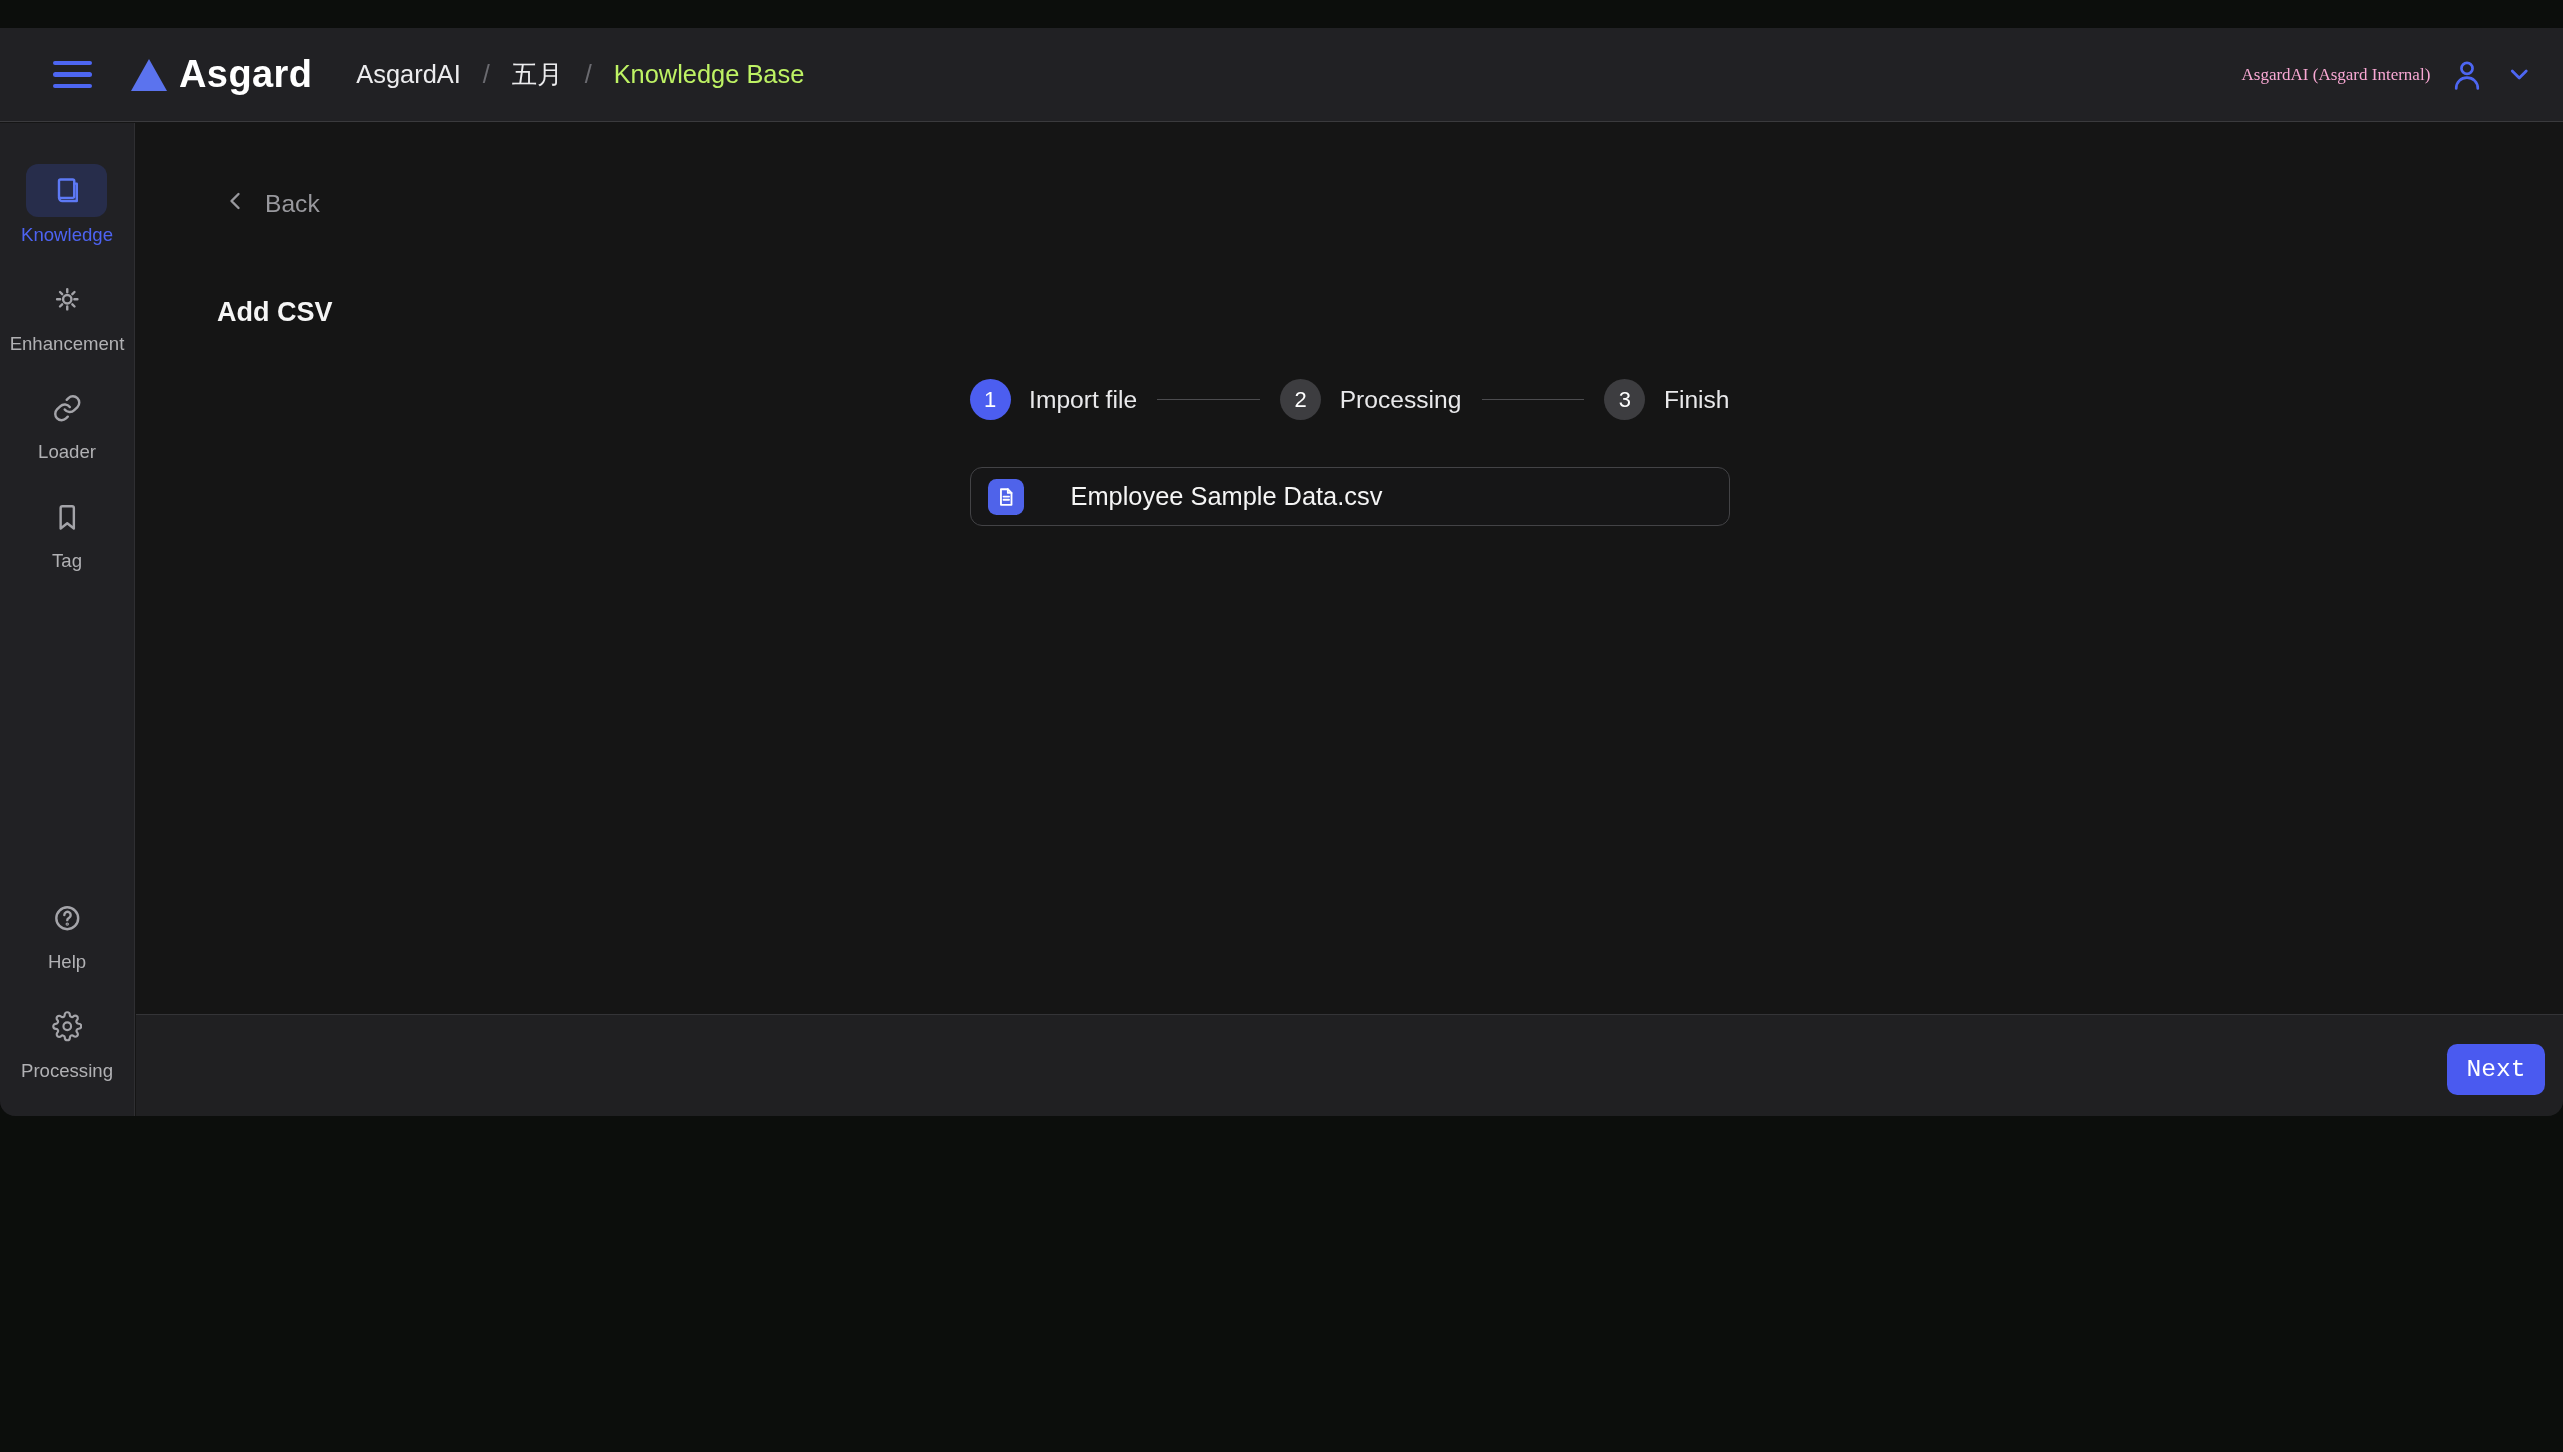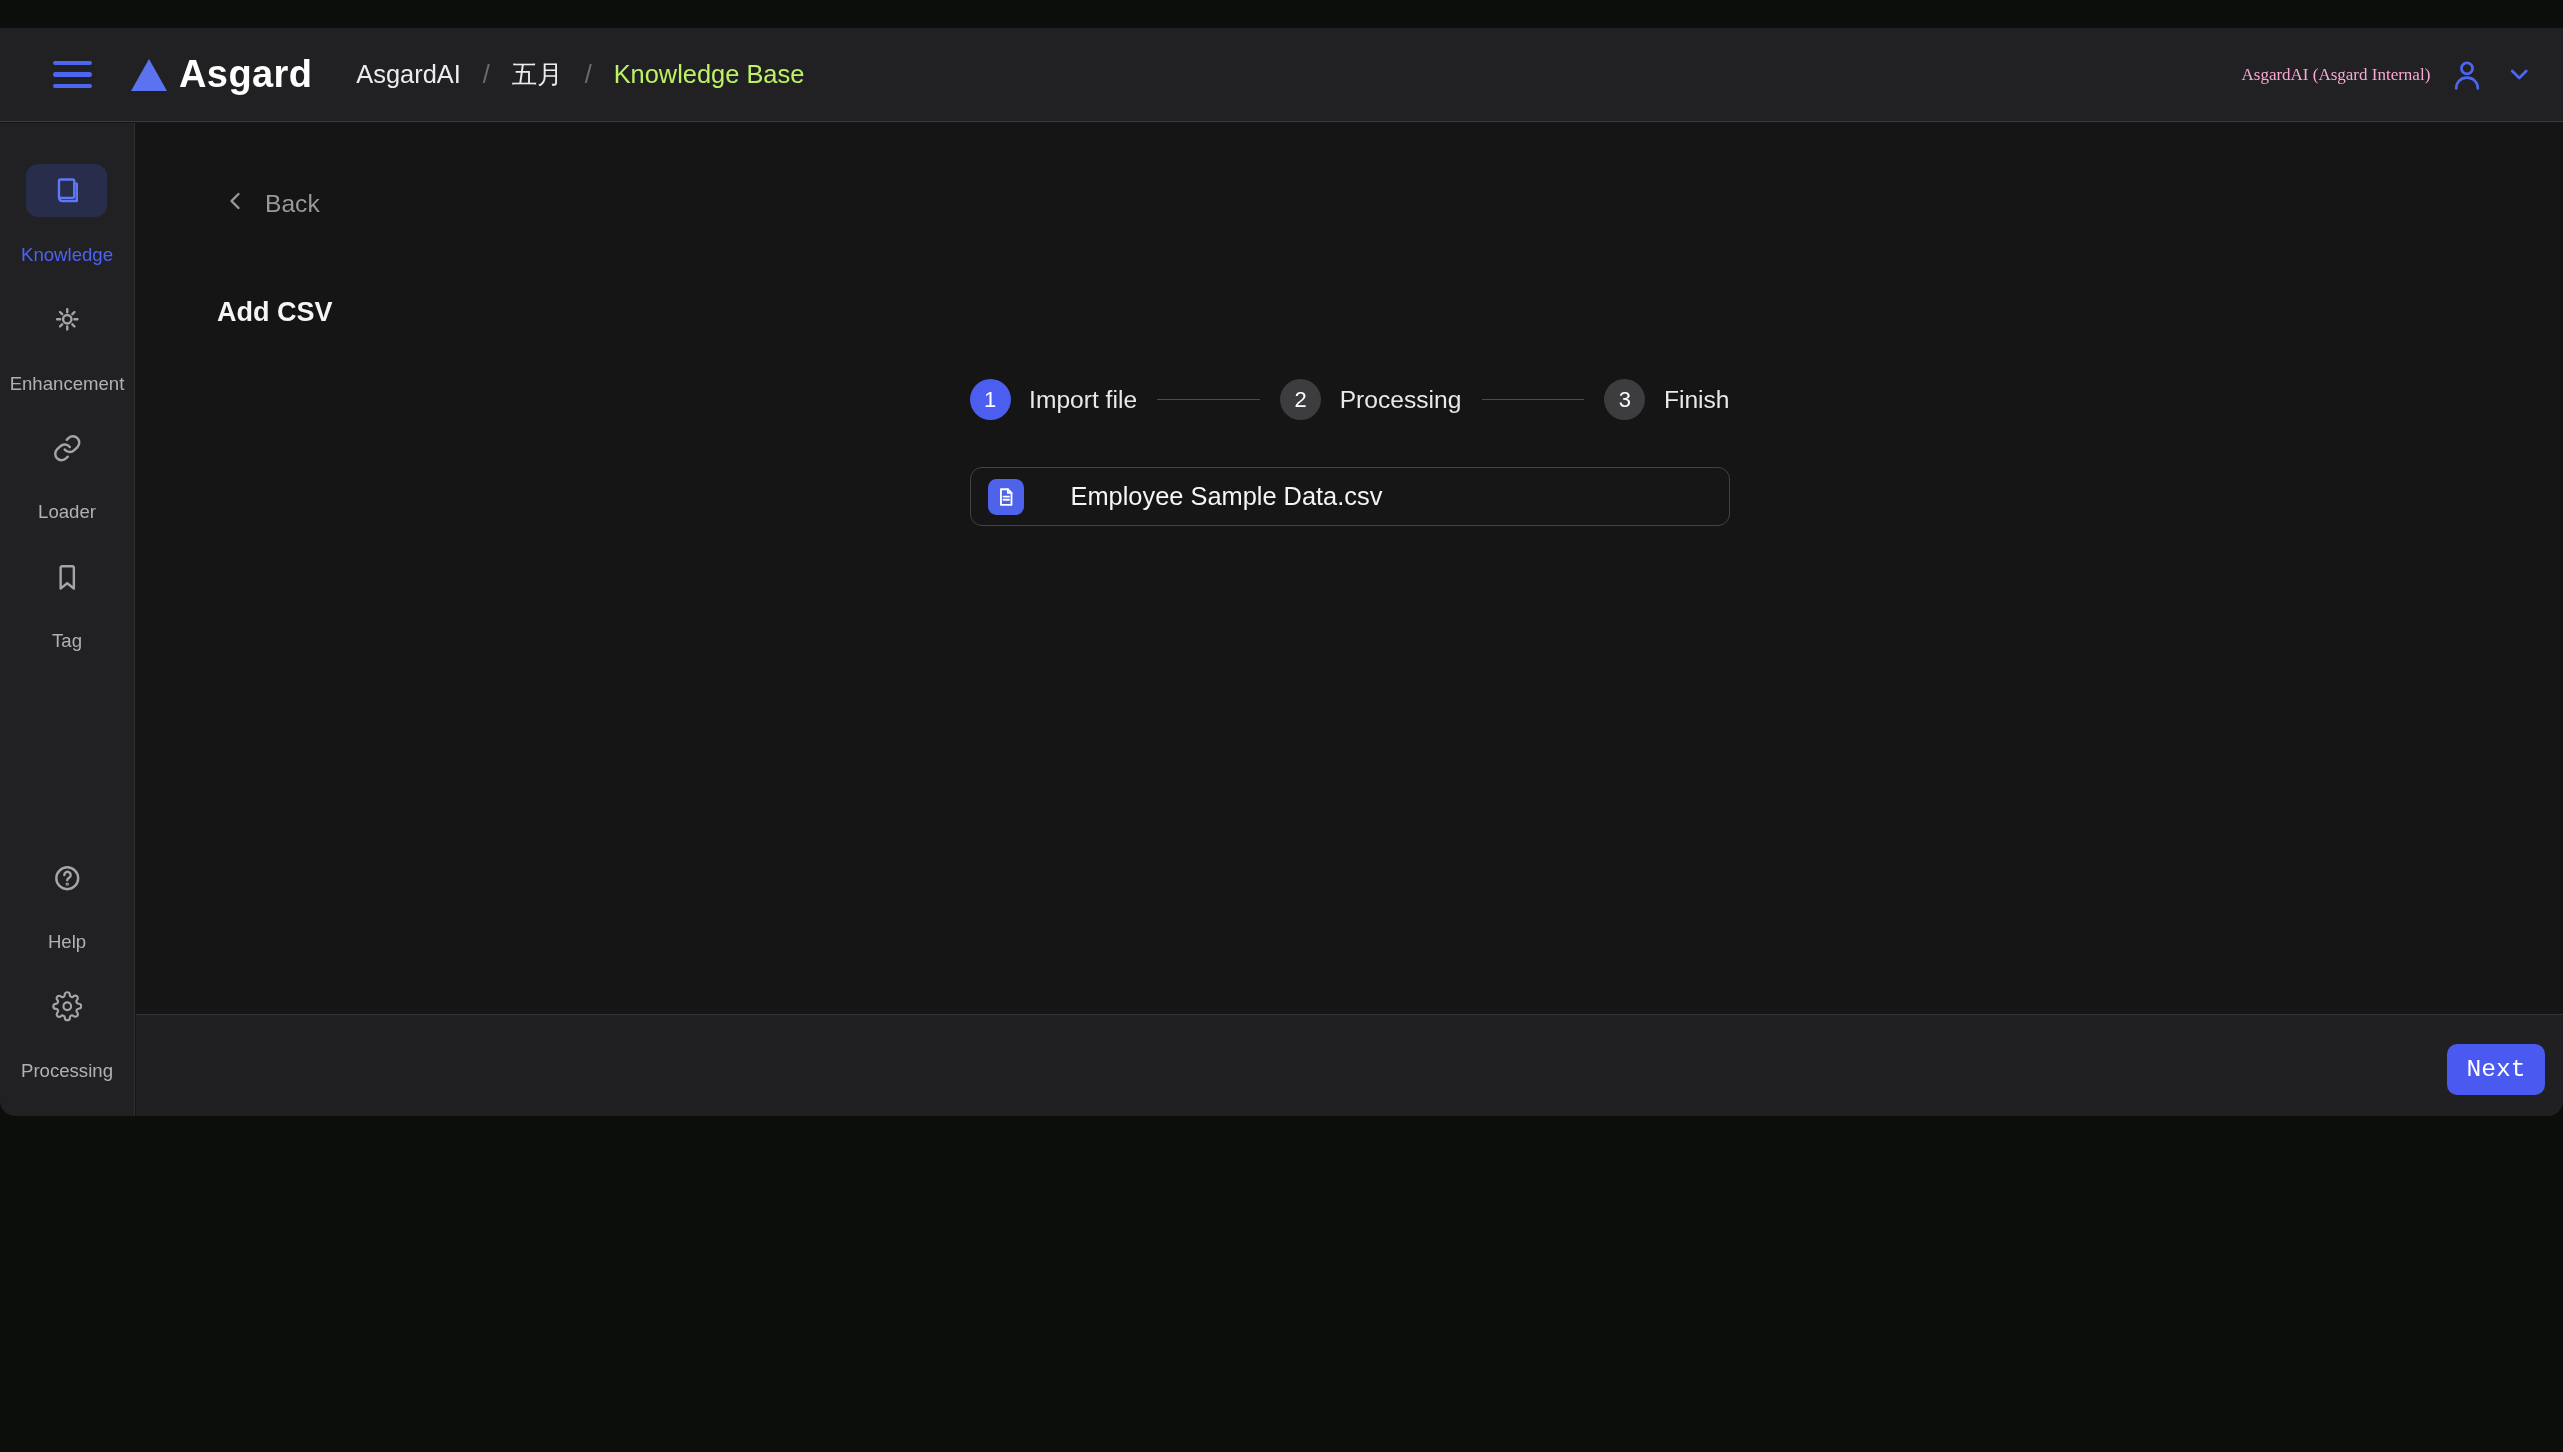--- a/index.html
+++ b/index.html
@@ -46,21 +46,21 @@
   .account svg { display: block; }
 
   
   .sidebar {
     position: absolute; top: 95px; left: 0; bottom: 0; width: 135px;
     background: #212124;
     border-right: 0.8px solid #2f2f32;
     display: flex; flex-direction: column; align-items: center;
     padding: 41px 0 34px 0;
   }
-  .nav-item { display: flex; flex-direction: column; align-items: center; margin-bottom: 27px; cursor: pointer; gap: 20px; }
+  .nav-item { display: flex; flex-direction: column; align-items: center; margin-bottom: 27px; cursor: pointer; }
   .icon-wrap {
     width: 81px; height: 53px; border-radius: 12px;
     display: flex; align-items: center; justify-content: center;
     color: #a4a4a9;
   }
   .nav-item.active .icon-wrap { background: #272d4b; color: #5d79f5; }
   .nav-label { margin-top: 6.8px; font-size: 18.6px; color: #b1b1b4; }
   .nav-item.active .nav-label { color: #4d63f2; }
   .sidebar-spacer { margin-top: auto; }
 

